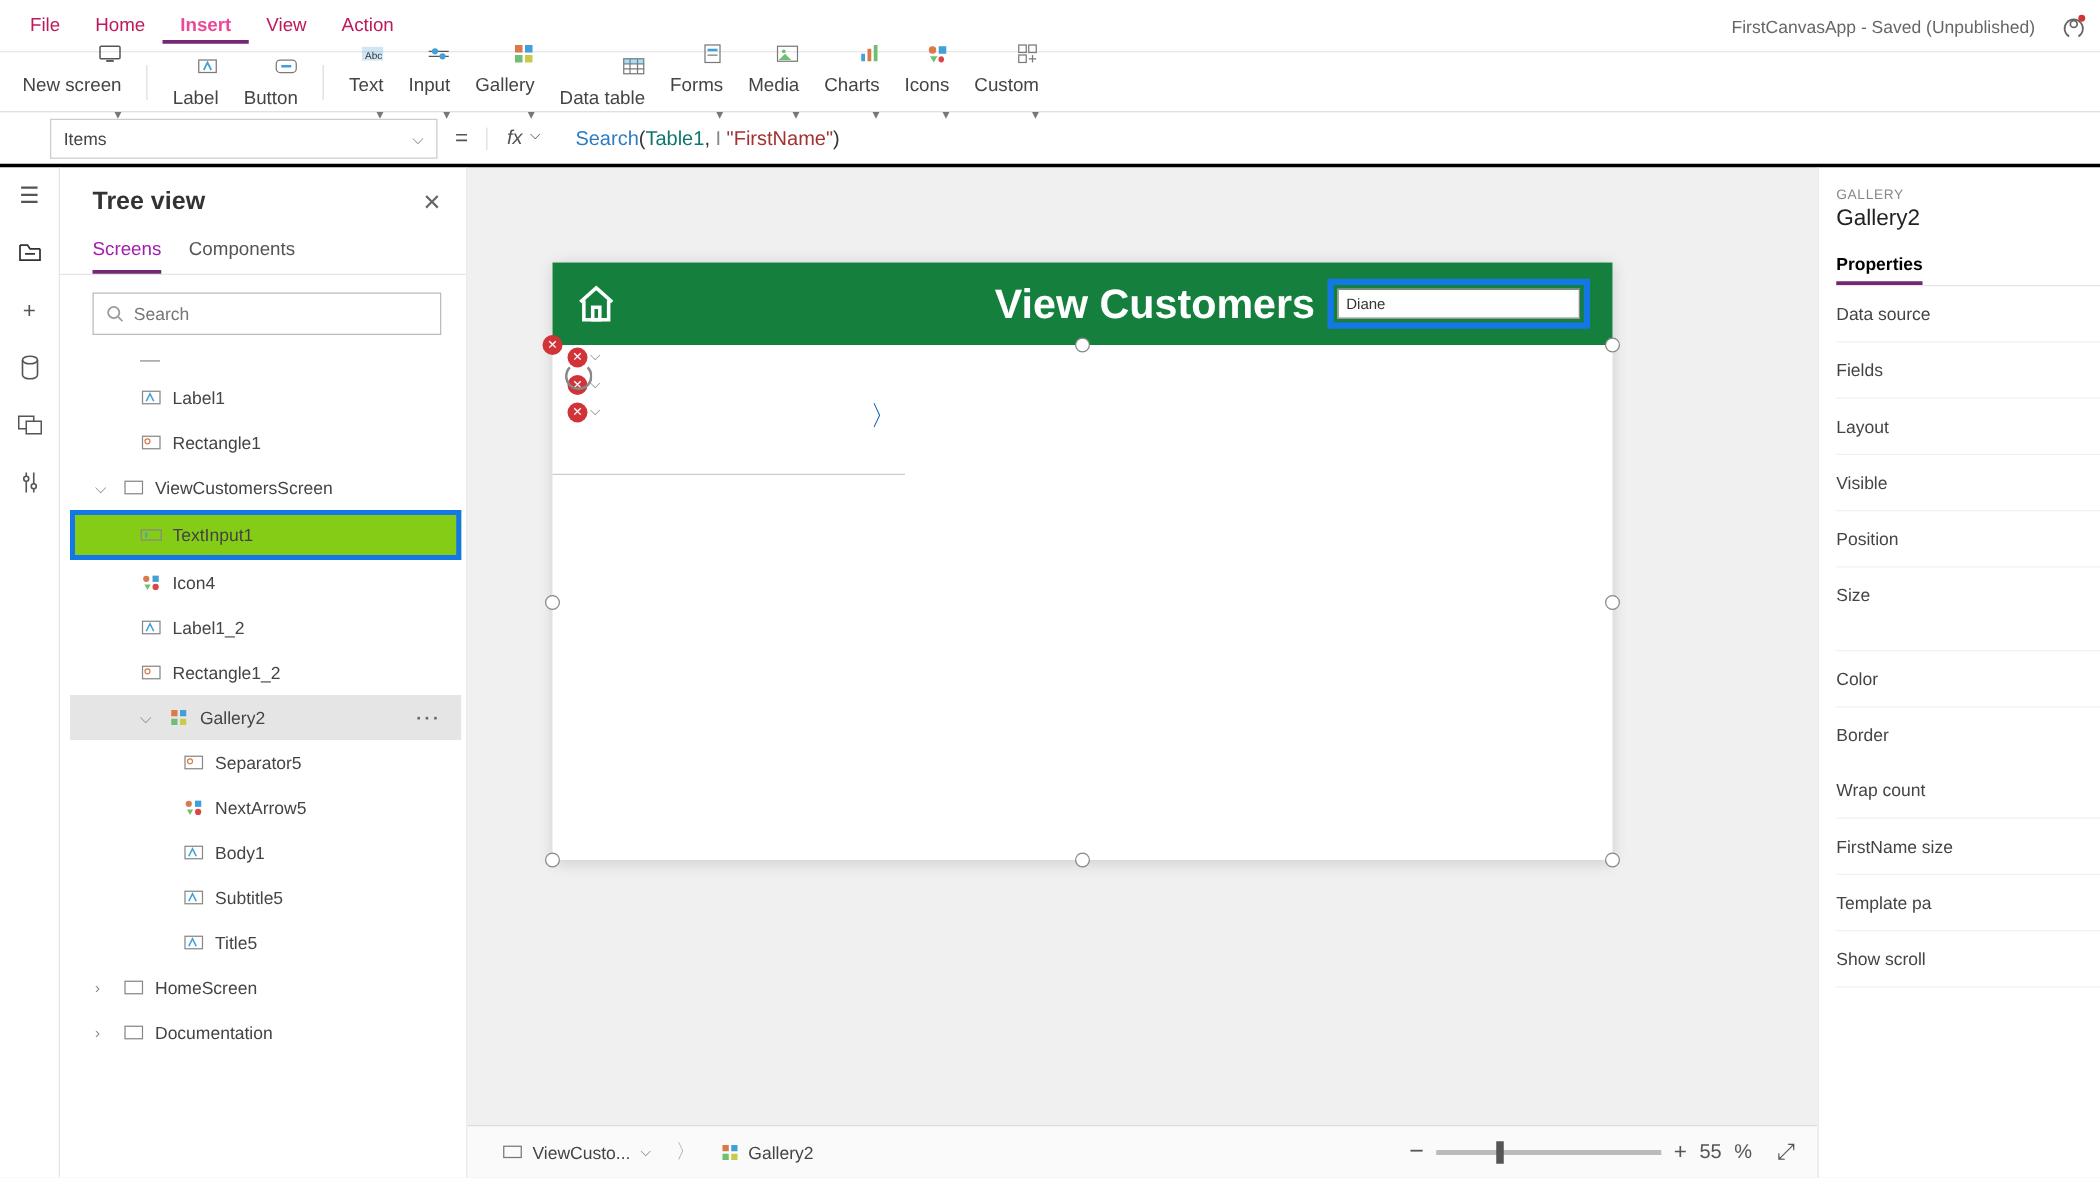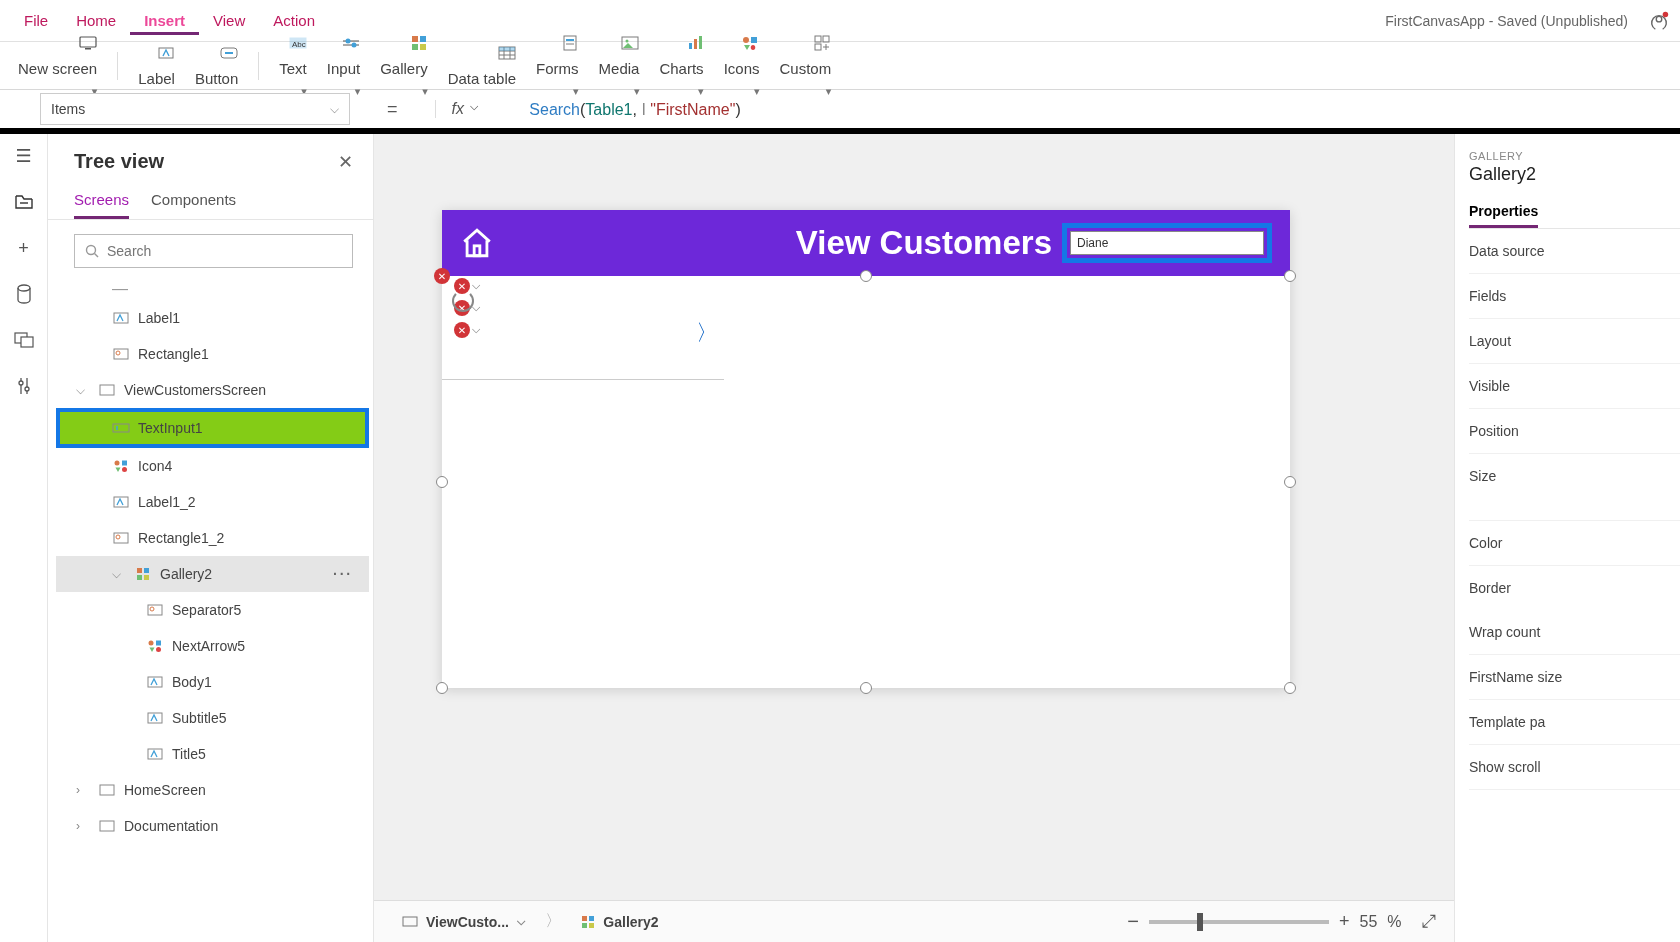--- a/index.html
+++ b/index.html
@@ -11,21 +11,21 @@
 .menubar .menu-item.active { color: #ec4899; font-weight: 600; border-bottom: 3px solid #742774; padding-bottom: 3px; }
 .app-title { margin-left: auto; color: #666; font-size: 14px; padding-right: 20px; }
 .top-icon { color: #666; font-size: 18px; cursor: pointer; }
 
 .ribbon { height: 48px; background: #fff; display: flex; align-items: center; padding: 0 18px; gap: 20px; border-bottom: 1px solid #d8d8d8; }
 .ribbon-group { display: flex; align-items: flex-end; gap: 8px; color: #444; font-size: 15px; cursor: pointer; flex-direction: column; }
 .ribbon-sep { width: 1px; height: 28px; background: #ddd; }
 .ribbon .chev { font-size: 11px; color: #777; margin-left: 2px; }
 .ribbon .ico { width: 18px; height: 18px; display: inline-flex; align-items: center; justify-content: center; }
 
-.formulabar { height: 44px; background: #fff; display: flex; align-items: center; border-bottom: 6px solid #000000; gap: 23px; }
+.formulabar { height: 44px; background: #fff; display: flex; align-items: center; border-bottom: 3px solid #000000; }
 .prop-select { width: 310px; height: 32px; margin-left: 40px; border: 1px solid #ccc; background: #fff; display: flex; align-items: center; padding: 0 10px; color: #444; font-size: 14px; position: relative; }
 .prop-select .chev { position: absolute; right: 10px; color: #888; font-size: 12px; }
 .eq { padding: 0 14px; color: #555; font-size: 18px; }
 .fx-box { border-left: 1px solid #ddd; padding: 0 16px; display: flex; align-items: flex-start; gap: 6px; color: #555; font-style: italic; font-family: serif; }
 .formula-text { font-family: Consolas, monospace; font-size: 16px; padding-left: 12px; }
 .tok-fn { color: #2e7cc3; }
 .tok-id { color: #0f766e; }
 .tok-str { color: #a33131; }
 .tok-punc { color: #333; }
 .cursor-caret { color: #888; }
@@ -48,34 +48,34 @@
 .node .exp { color: #888; width: 14px; font-size: 12px; }
 .node .nico { width: 18px; height: 16px; display:inline-flex; align-items:center; justify-content:center; color: #7a7a7a; }
 .node.d1 { padding-left: 56px; }
 .node.d2 { padding-left: 90px; }
 .node.highlight { border: 4px solid #1477e6; background: #84cc16; padding-left: 52px; height: 40px; }
 .node.selected { background: #e5e5e5; }
 .node .more { position: absolute; right: 16px; color: #666; letter-spacing: 2px; font-weight: bold;}
 
 .canvas-wrap { position: absolute; left: 374px; right: 226px; top: 134px; bottom: 0; background: #f0f0f0; }
 .canvas { position: absolute; left: 68px; top: 76px; width: 848px; height: 478px; background: #fff; box-shadow: 0 2px 12px rgba(0,0,0,0.15); }
-.canvas-header { height: 66px; background: #6d28d9; display: flex; align-items: center; padding: 0 18px; text-align: center; }
+.canvas-header { height: 66px; background: #15803d; display: flex; align-items: center; padding: 0 18px; text-align: center; }
 .home-ico { color: #fff; font-size: 30px; }
 .canvas-title { color: #fff; font-size: 33px; font-weight: 700; margin-left: auto; }
 .search-box-wrap { margin-left: 10px; border: 5px solid #1477e6; padding: 3px; }
 .search-box { width: 194px; height: 24px; background: #fff; border: 1px solid #888; padding: 0 6px; font-size: 12px; color: #333; display:flex; align-items:center;}
 .gallery-wrap { position: absolute; top: 66px; left: 0; right: 0; bottom: 0; }
 .sel-handle { width: 12px; height: 12px; background: #fff; border: 1px solid #888; border-radius: 50%; position: absolute; }
 .gallery-row { height: 104px; border-bottom: 1px solid #ccc; display: flex; align-items: center; padding-left: 24px; width: 282px; position: relative;}
 .err-badge { width: 16px; height: 16px; border-radius: 50%; background: #d13438; color:#fff; font-size:10px; display:flex; align-items:center; justify-content:center; position:absolute; }
 .chev-row { position:absolute; font-size:11px; color:#888;}
 .next-arrow { position: absolute; left: 254px; top: 42px; color: #0b62c4; font-size: 22px; font-weight: 300; }
 
 .breadcrumb { position: absolute; left: 0; right: 0; bottom: 0; height: 42px; background: #fafafa; border-top: 1px solid #ddd; display: flex; align-items: center; padding: 0 18px; gap: 10px; }
-.bc-item { display: flex; align-items: center; gap: 8px; padding: 4px 10px; color: #444; font-size: 14px; cursor:pointer;font-weight:bold;}
+.bc-item { display: flex; align-items: center; gap: 8px; padding: 4px 10px; color: #444; font-size: 14px; cursor:pointer;}
 .bc-sep { color: #aaa; }
 .zoom-group { margin-left: auto; display: flex; align-items: center; gap: 10px; color: #555; }
 .slider-track { width: 180px; height: 4px; background: #bbb; position: relative; }
 .slider-thumb { width: 6px; height: 18px; background: #555; position: absolute; top: -7px; left: 48px; }
 
 .props { position: absolute; right: 0; top: 134px; width: 226px; bottom: 0; background: #fff; border-left: 1px solid #e5e5e5; padding: 16px 0 0 14px; overflow:hidden;}
 .props .sub { font-size: 11px; color: #888; letter-spacing: 0.5px; }
 .props h3 { font-size: 18px; font-weight: 400; color: #222; margin: 2px 0 12px 0; }
 .props-tabs { display: flex; gap: 18px; border-bottom: 1px solid #e5e5e5; margin-right: 0; }
 .props-tab { padding: 6px 0; font-size: 14px; cursor:pointer; }

